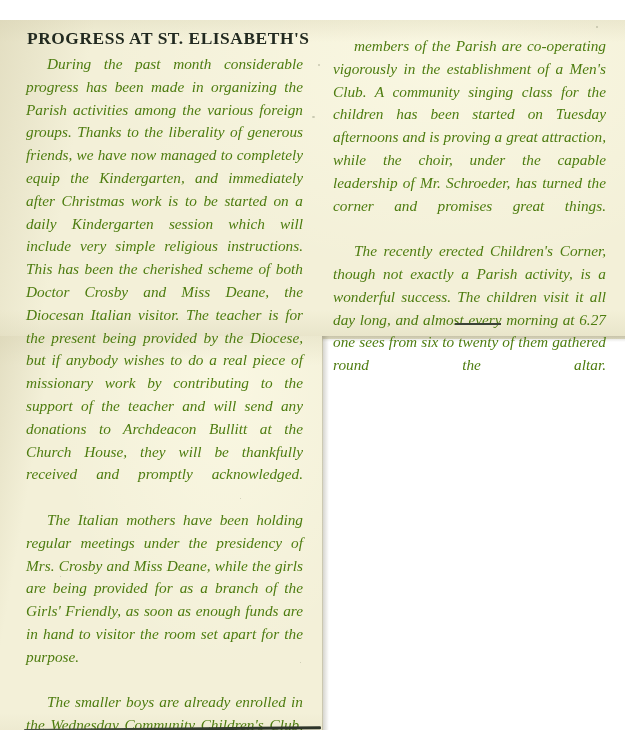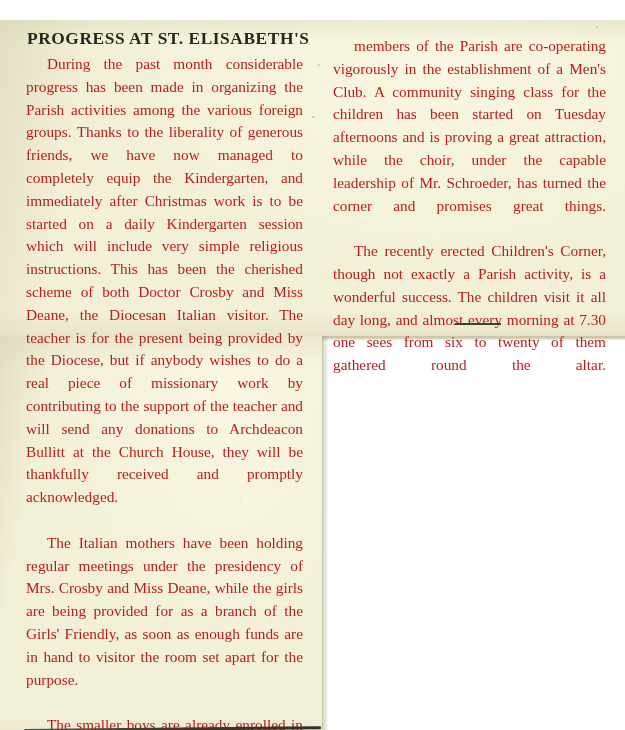--- a/index.html
+++ b/index.html
@@ -60,25 +60,26 @@
     left: 322px;
     top: 316px;
     width: 303px;
     height: 6px;
     background: linear-gradient(180deg, rgba(120,116,95,0.30) 0%, rgba(120,116,95,0) 100%);
   }
 
   
   .column {
     position: absolute;
-    color: #b91c1c;
+    color: #4d7c0f;
     font-size: 15.3px;
     line-height: 22.8px;
     text-align: justify;
     text-justify: inter-word;
+    font-style: italic;
     -webkit-font-smoothing: antialiased;
   }
   .col-left {
     left: 26px;
     top: 33px;
     width: 277px;
   }
   .col-right {
     left: 333px;
     top: 15px;
@@ -162,21 +163,21 @@
   <div class="headline"><span>PROGRESS AT ST. ELISABETH'S</span></div>
 
   <div class="column col-left">
     <p class="para">During the past month considerable progress has been made in organizing the Parish activities among the various foreign groups. Thanks to the liberality of generous friends, we have now managed to completely equip the Kindergarten, and immediately after Christmas work is to be started on a daily Kindergarten session which will include very simple religious instructions. This has been the cherished scheme of both Doctor Crosby and Miss Deane, the Diocesan Italian visitor. The teacher is for the present being provided by the Diocese, but if anybody wishes to do a real piece of missionary work by contributing to the support of the teacher and will send any donations to Archdeacon Bullitt at the Church House, they will be thankfully received and promptly acknowledged.</p>
     <p class="para">The Italian mothers have been holding regular meetings under the presidency of Mrs. Crosby and Miss Deane, while the girls are being provided for as a branch of the Girls' Friendly, as soon as enough funds are in hand to visitor the room set apart for the purpose.</p>
     <p class="para">The smaller boys are already enrolled in the Wednesday Community Children's Club, and their bigger brothers are ready for admission to the Boy Scouts and a club of their own as soon as means are forthcoming. A committee of the American, Italian and Greek</p>
   </div>
 
   <div class="column col-right">
     <p class="para">members of the Parish are co-operating vigorously in the establishment of a Men's Club. A community singing class for the children has been started on Tuesday afternoons and is proving a great attraction, while the choir, under the capable leadership of Mr. Schroeder, has turned the corner and promises great things.</p>
-    <p class="para">The recently erected Children's Corner, though not exactly a Parish activity, is a wonderful success. The children visit it all day long, and almost every morning at 7.30 one sees from six to twenty of them gathered round the altar.</p>
+    <p class="para">The recently erected Children's Corner, though not exactly a Parish activity, is a wonderful success. The children visit it all day long, and almost every morning at 6.27 one sees from six to twenty of them gathered round the altar.</p>
   </div>
 
   <div class="end-dash"></div>
   <div class="bottom-rule"></div>
 
   <div class="speckle" style="left:318px;top:44px;"></div>
   <div class="speckle" style="left:312px;top:96px;width:3px;height:2px;"></div>
   <div class="speckle" style="left:596px;top:6px;"></div>
   <div class="speckle" style="left:240px;top:478px;width:1px;height:1px;"></div>
   <div class="speckle" style="left:60px;top:556px;width:1px;height:1px;"></div>

